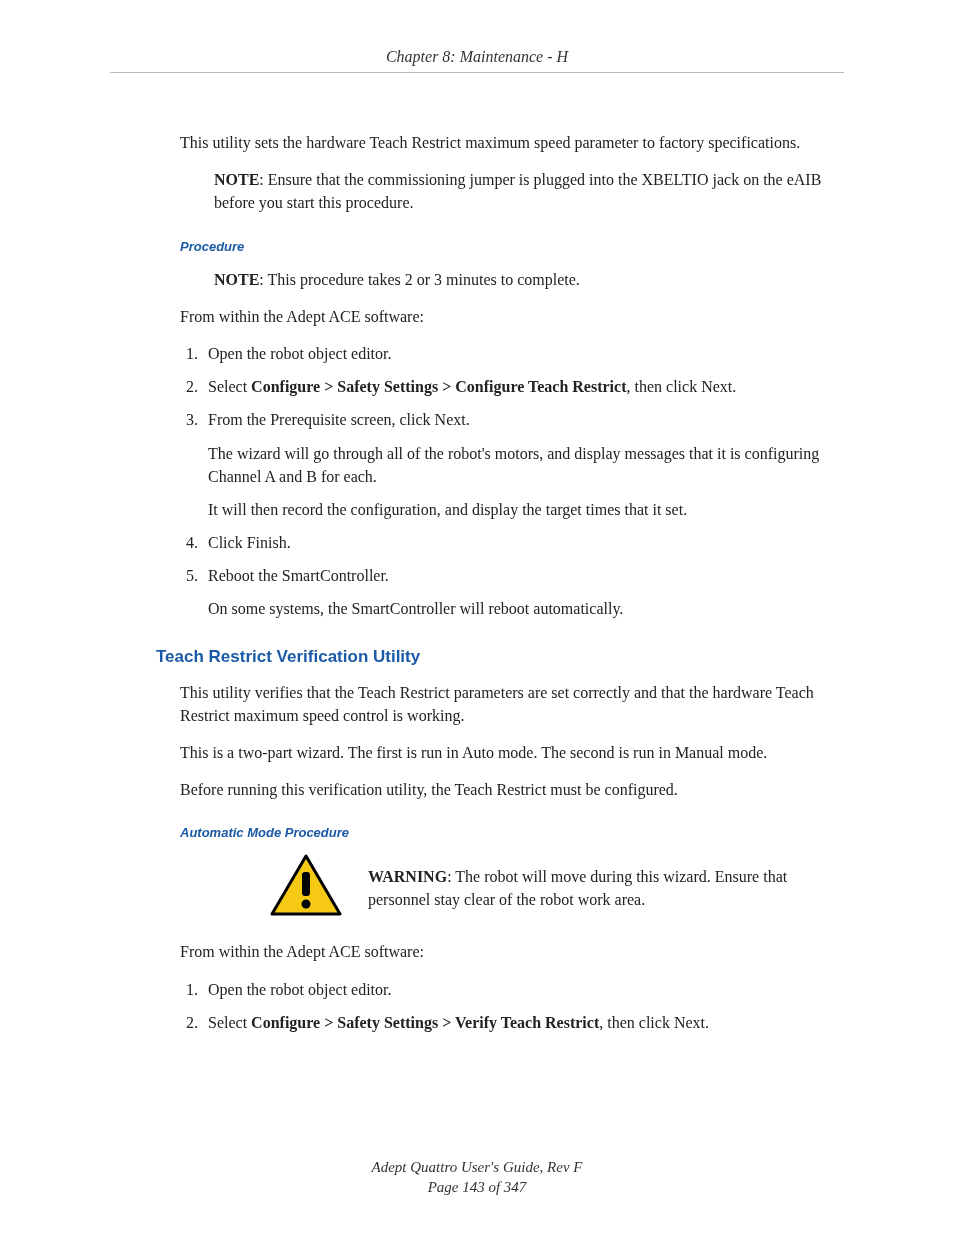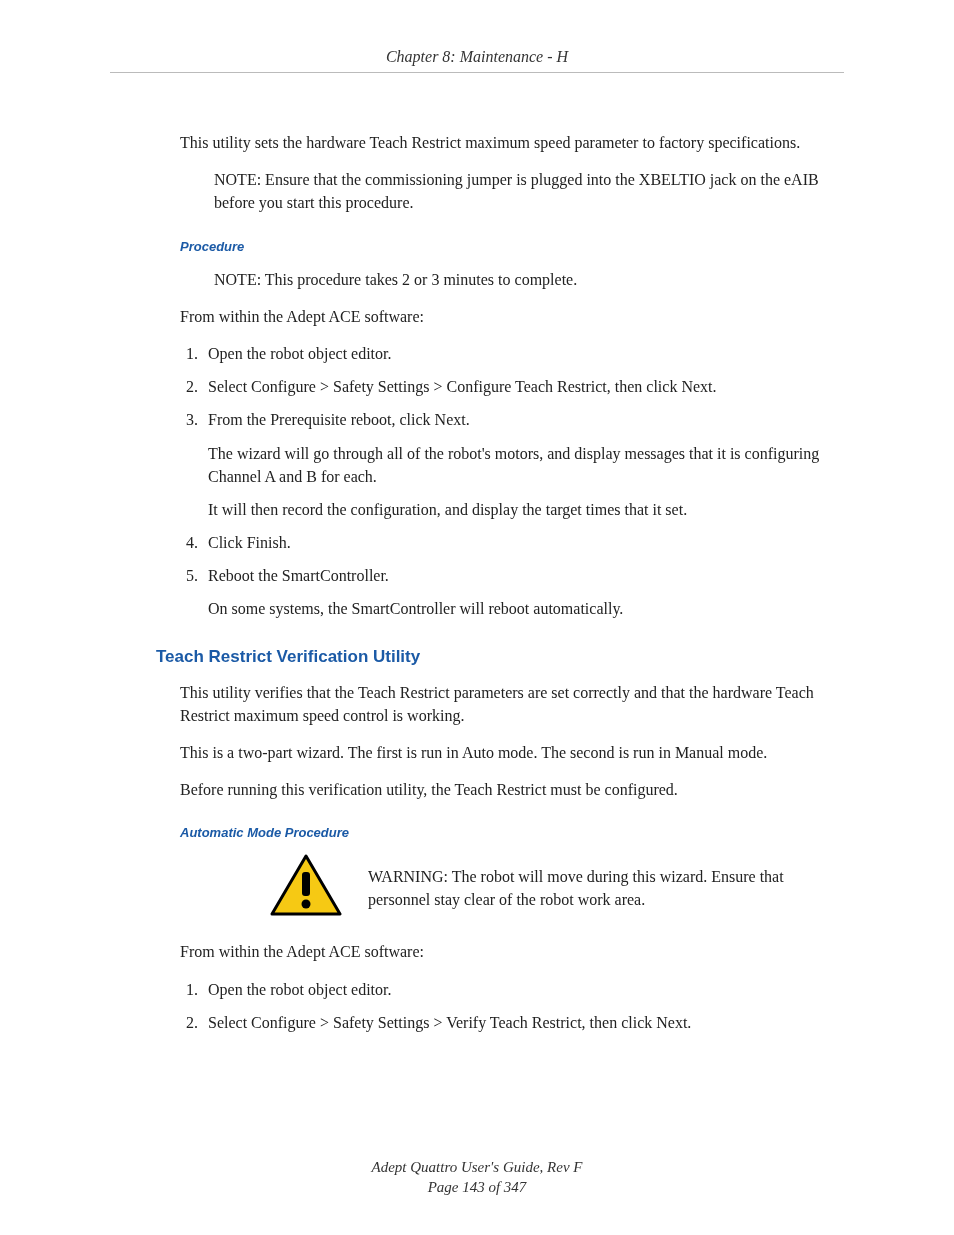--- a/index.html
+++ b/index.html
@@ -65,21 +65,21 @@
     line-height: 1.45;
     color: #222;
   }
   ol.steps li {
     margin-bottom: 10px;
     padding-left: 6px;
   }
   ol.steps li p {
     margin: 10px 0 0 0;
   }
-  .bold { font-weight: normal; }
+  .bold { font-weight: bold; }
   .warn-row {
     display: flex;
     align-items: center;
     margin-left: 160px;
     margin-right: 10px;
     margin-bottom: 18px;
   }
   .warn-icon {
     flex: 0 0 auto;
     margin-right: 26px;
@@ -119,21 +119,21 @@
     <div class="note-block">
       <p><span class="bold">NOTE</span><span>: This procedure takes 2 or 3 minutes to complete.</span></p>
     </div>
     <p>From within the Adept ACE software:</p>
   </div>
 
   <ol class="steps">
     <li><span>Open the robot object editor.</span></li>
     <li><span>Select </span><span class="bold">Configure &gt; Safety Settings &gt; Configure Teach Restrict</span><span>, then click Next.</span></li>
     <li>
-      <span>From the Prerequisite reboot, click Next.</span>
+      <span>From the Prerequisite screen, click Next.</span>
       <p>The wizard will go through all of the robot's motors, and display messages that it is configuring Channel A and B for each.</p>
       <p>It will then record the configuration, and display the target times that it set.</p>
     </li>
     <li><span>Click Finish.</span></li>
     <li>
       <span>Reboot the SmartController.</span>
       <p>On some systems, the SmartController will reboot automatically.</p>
     </li>
   </ol>
 

